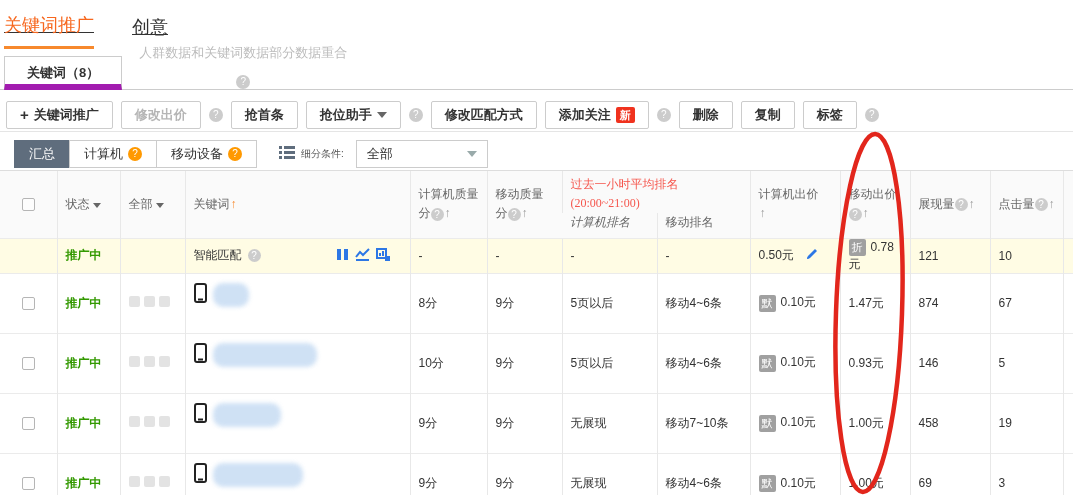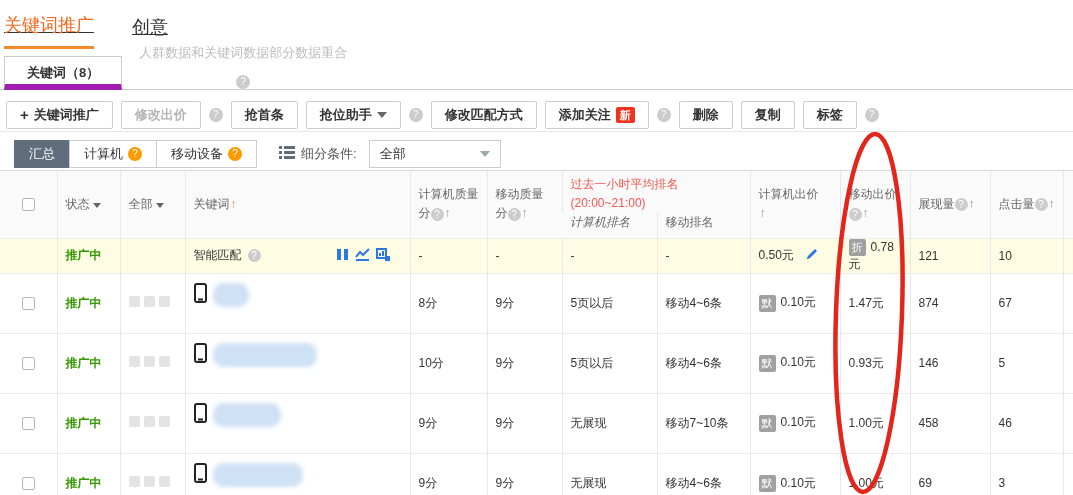--- a/index.html
+++ b/index.html
@@ -31,34 +31,34 @@
   .plus { font-weight:bold; font-size:15px; }
   .badge-new { background:#f0321e; color:#fff; font-size:11px; padding:1px 4px; border-radius:2px; line-height:14px; }
   .caret { width:0; height:0; border-left:5px solid transparent; border-right:5px solid transparent; border-top:6px solid #666; display:inline-block; }
 
   
   .filterrow { display:flex; align-items:center; padding:5px 0 0 6px; height:38px; }
   .seg { display:flex; }
   .segbtn { height:28px; line-height:26px; padding:0 14px; border:1px solid #ccc; background:#fff; font-size:13px; display:flex; align-items:center; gap:5px; margin-left:-1px; cursor:pointer; }
   .segbtn.dark { background:#5f6d7d; border-color:#5f6d7d; color:#fff; margin-left:8px; }
   .listicon { margin-left:22px; margin-right:6px; }
-  .filterlabel { font-size:13px; color:#555; margin-right:12px; }
+  .filterlabel { font-size:10px; color:#555; margin-right:12px; }
   .select { width:132px; height:28px; border:1px solid #ccc; background:#fff; display:flex; align-items:center; padding:0 10px; font-size:13px; cursor:pointer; }
   .select .caret { margin-left:auto; border-top-color:#9aa; }
 
   
   table { border-collapse:collapse; table-layout:fixed; width:1073px; font-size:12px; }
   thead { background:#fafafa; color:#666; }
   th, td { border-left:1px solid #e8e8e8; font-weight:normal; text-align:left; padding:0 8px; }
   th:first-child, td:first-child { border-left:none;font-style:italic; }
   thead tr.h1 th { border-top:1px solid #ddd; }
   th { line-height:19px; vertical-align:middle; }
   tr.h1 th.grp { height:25px; vertical-align:middle; padding-top:4px; }
   tr.h2 th { height:25px; vertical-align:top; }
-  .red-head { color:#f5564d; }
+  .red-head { color:#f5564d;font-family:Liberation Serif, serif; }
   .arrow { color:#999; font-weight:bold; margin-left:1px; }
   .arrow.orange { color:#f7892d; }
   tbody td { border-top:1px solid #ebebeb; color:#333; vertical-align:middle; }
   tr.sumrow { background:#fffce4; height:33px; }
   tr.datarow { height:60px; background:#fff; }
   .green { color:#390; font-weight:bold; }
   .checkbox { display:inline-block; width:13px; height:13px; border:1px solid #b5b5b5; border-radius:2px; background:#fdfdfd; vertical-align:middle; cursor:pointer; }
   .graybadge { display:inline-block; width:17px; height:17px; background:#a0a0a0; color:#fff; font-size:11px; line-height:17px; text-align:center; border-radius:2px; margin-right:5px; vertical-align:middle; }
   .kwcell { vertical-align:top !important; padding-top:9px !important; }
   .kwflex { display:flex; align-items:center; gap:6px; }
@@ -288,21 +288,21 @@
               <span class="blob b2"></span>
             </div>
           </td>
         <td>9分</td>
         <td>9分</td>
         <td>无展现</td>
         <td>移动7~10条</td>
         <td><span class="graybadge">默</span><span>0.10元</span></td>
         <td>1.00元</td>
         <td>458</td>
-        <td>46</td>
+        <td>19</td>
         <td></td>
       </tr>
 
       <tr class="datarow">
         <td style="text-align:center;"><span class="checkbox"></span></td>
         <td class="green">推广中</td>
         <td><span class="redact"></span><span class="redact"></span><span class="redact"></span></td>
         <td class="kwcell">
             <div class="kwflex">
               <span class="svgicon"><svg width="13" height="20" viewBox="0 0 13 20">

